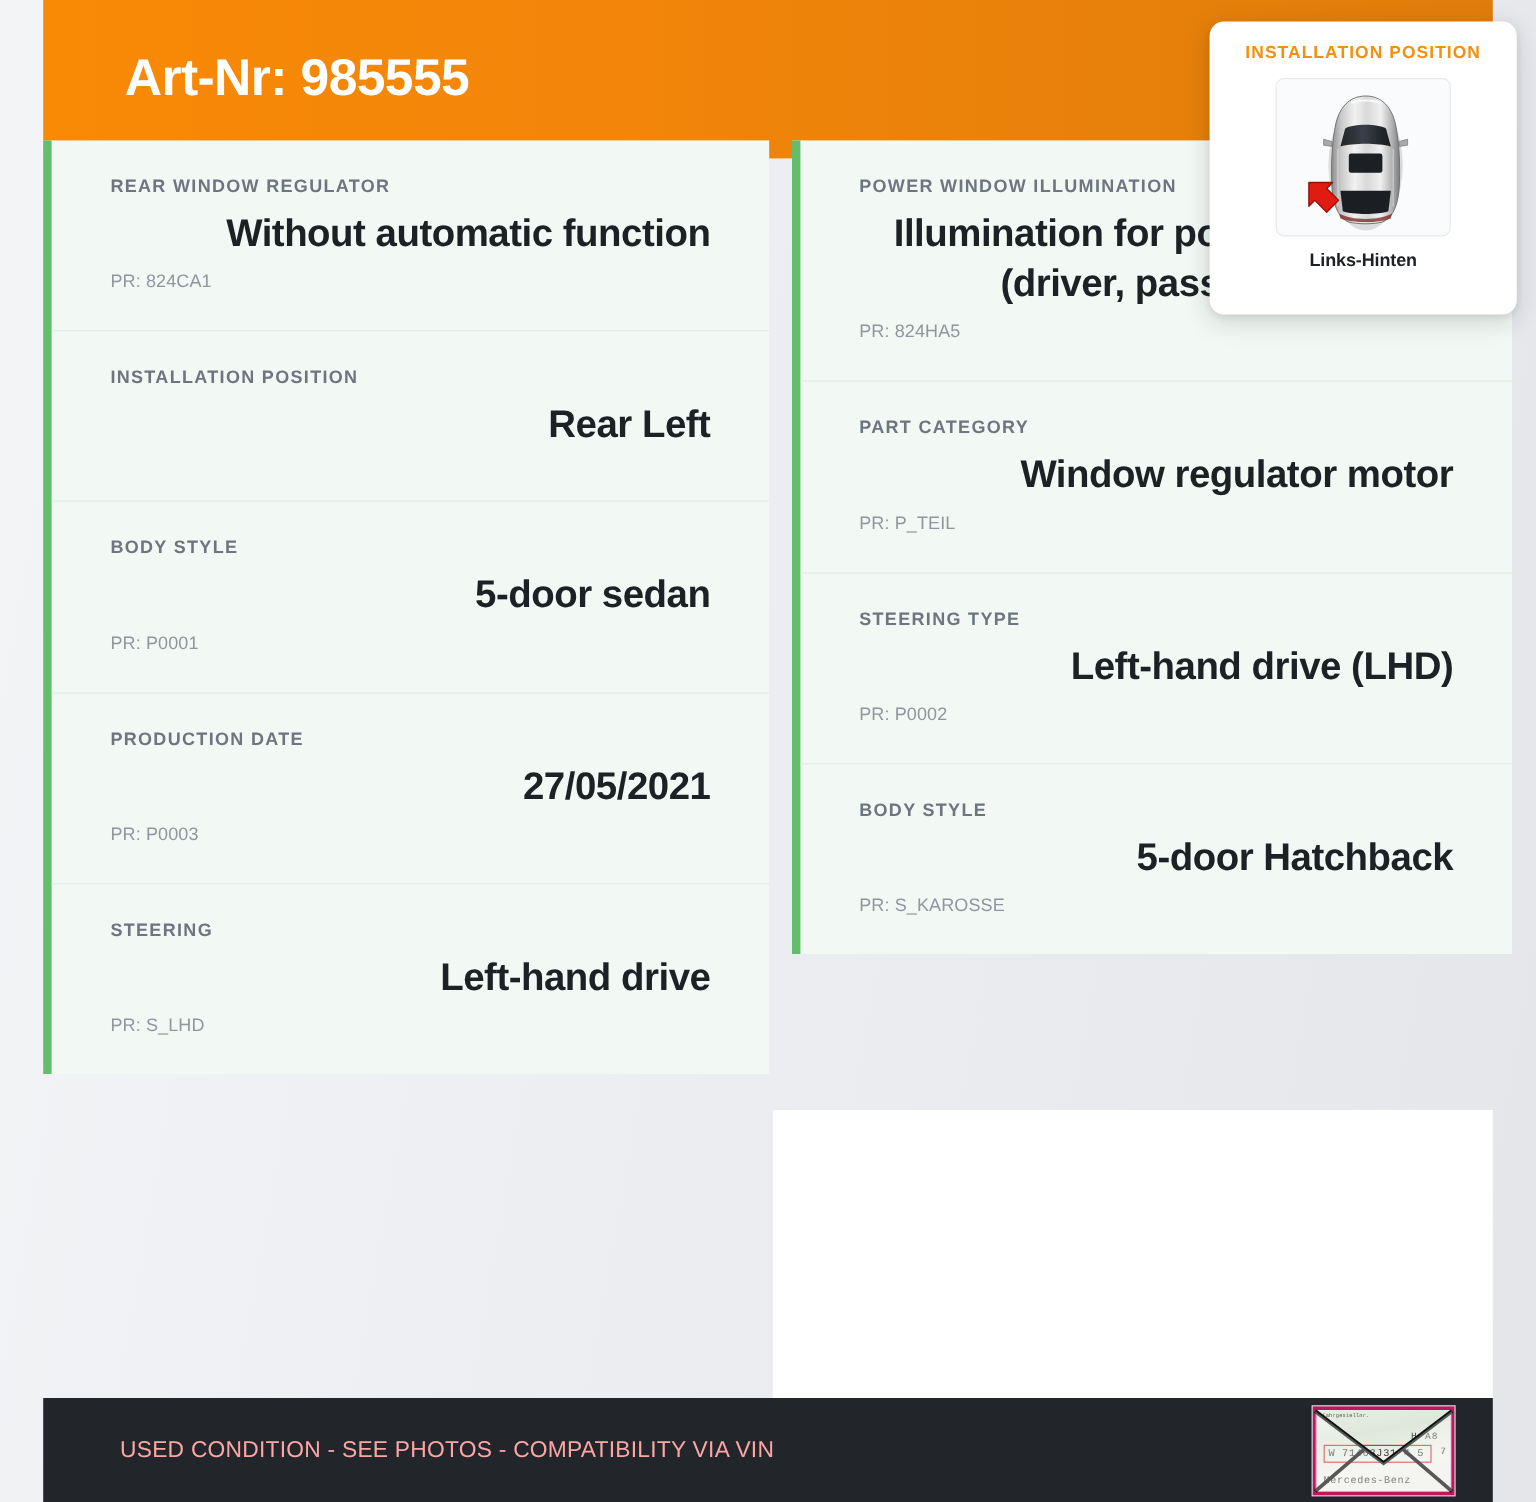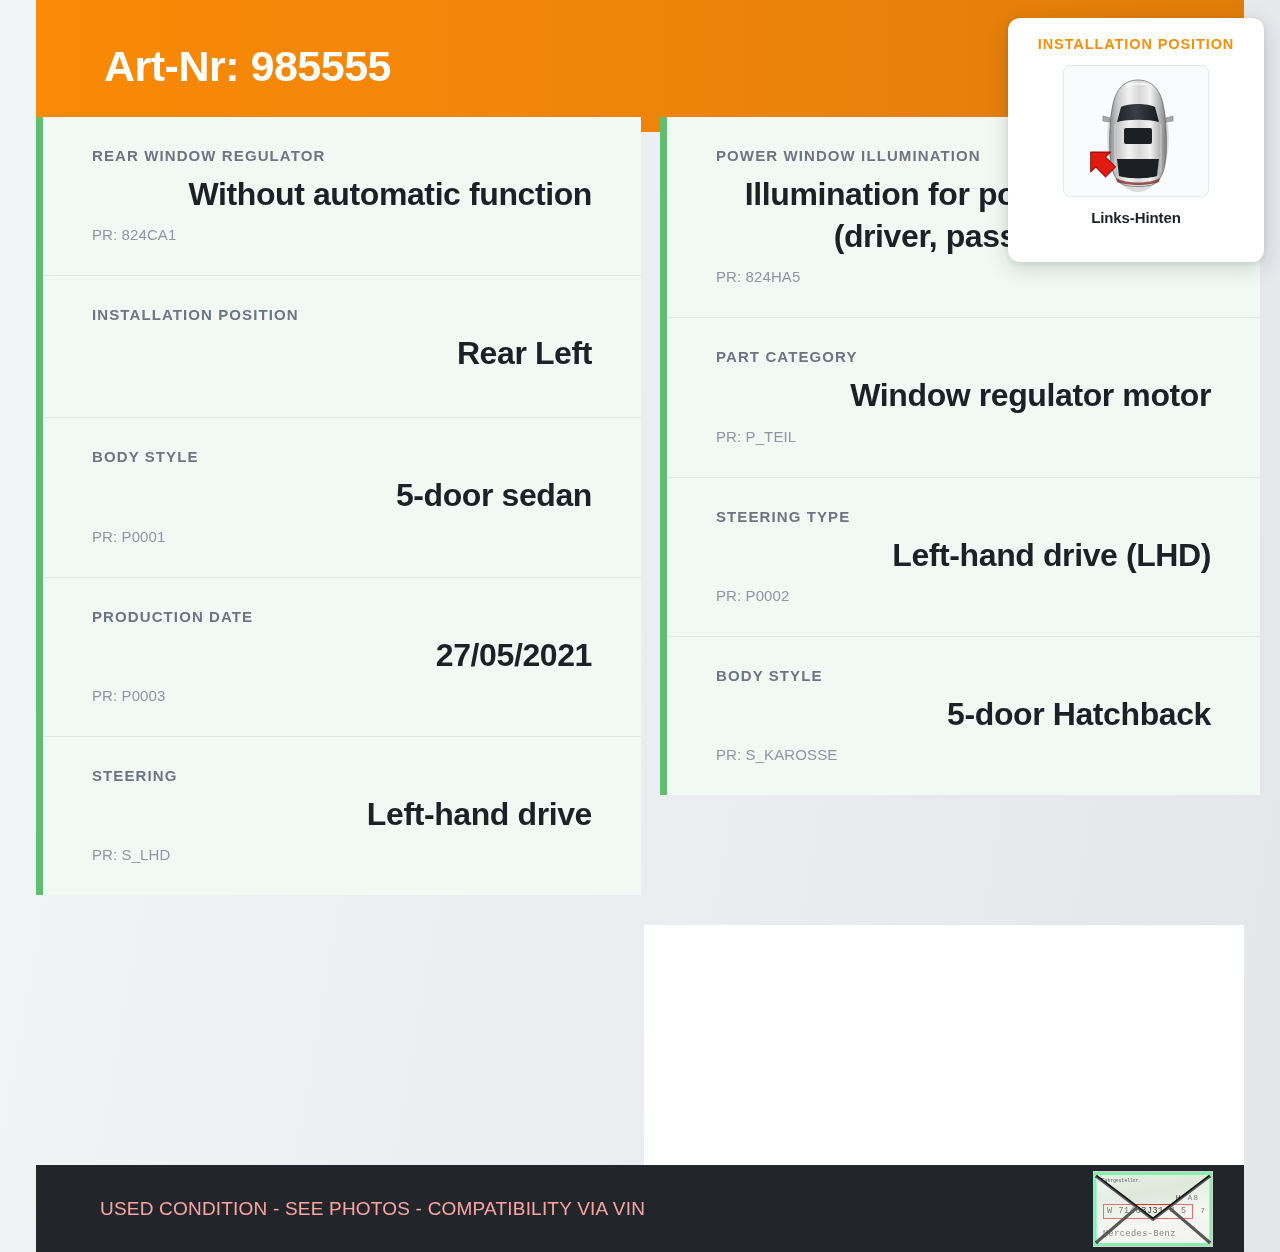--- a/index.html
+++ b/index.html
@@ -160,21 +160,21 @@
     letter-spacing: 0.2px;
     white-space: nowrap;
   }
   .footer-badge {
     position: absolute;
     right: 31px;
     top: 50%;
     transform: translateY(-50%);
     width: 120px;
     height: 76px;
-    background: #86efac;
+    background: #be185d;
     border: 1px solid #cfd3d7;
     overflow: hidden;
     padding-left: 28px;
   }
   .badge-doc {
     position: absolute;
     inset: 3px;
     background: linear-gradient(170deg, #e8efe4 0%, #dde8da 30%, #f2f2ee 65%, #eceee9 100%);
   }
   .badge-caption {

